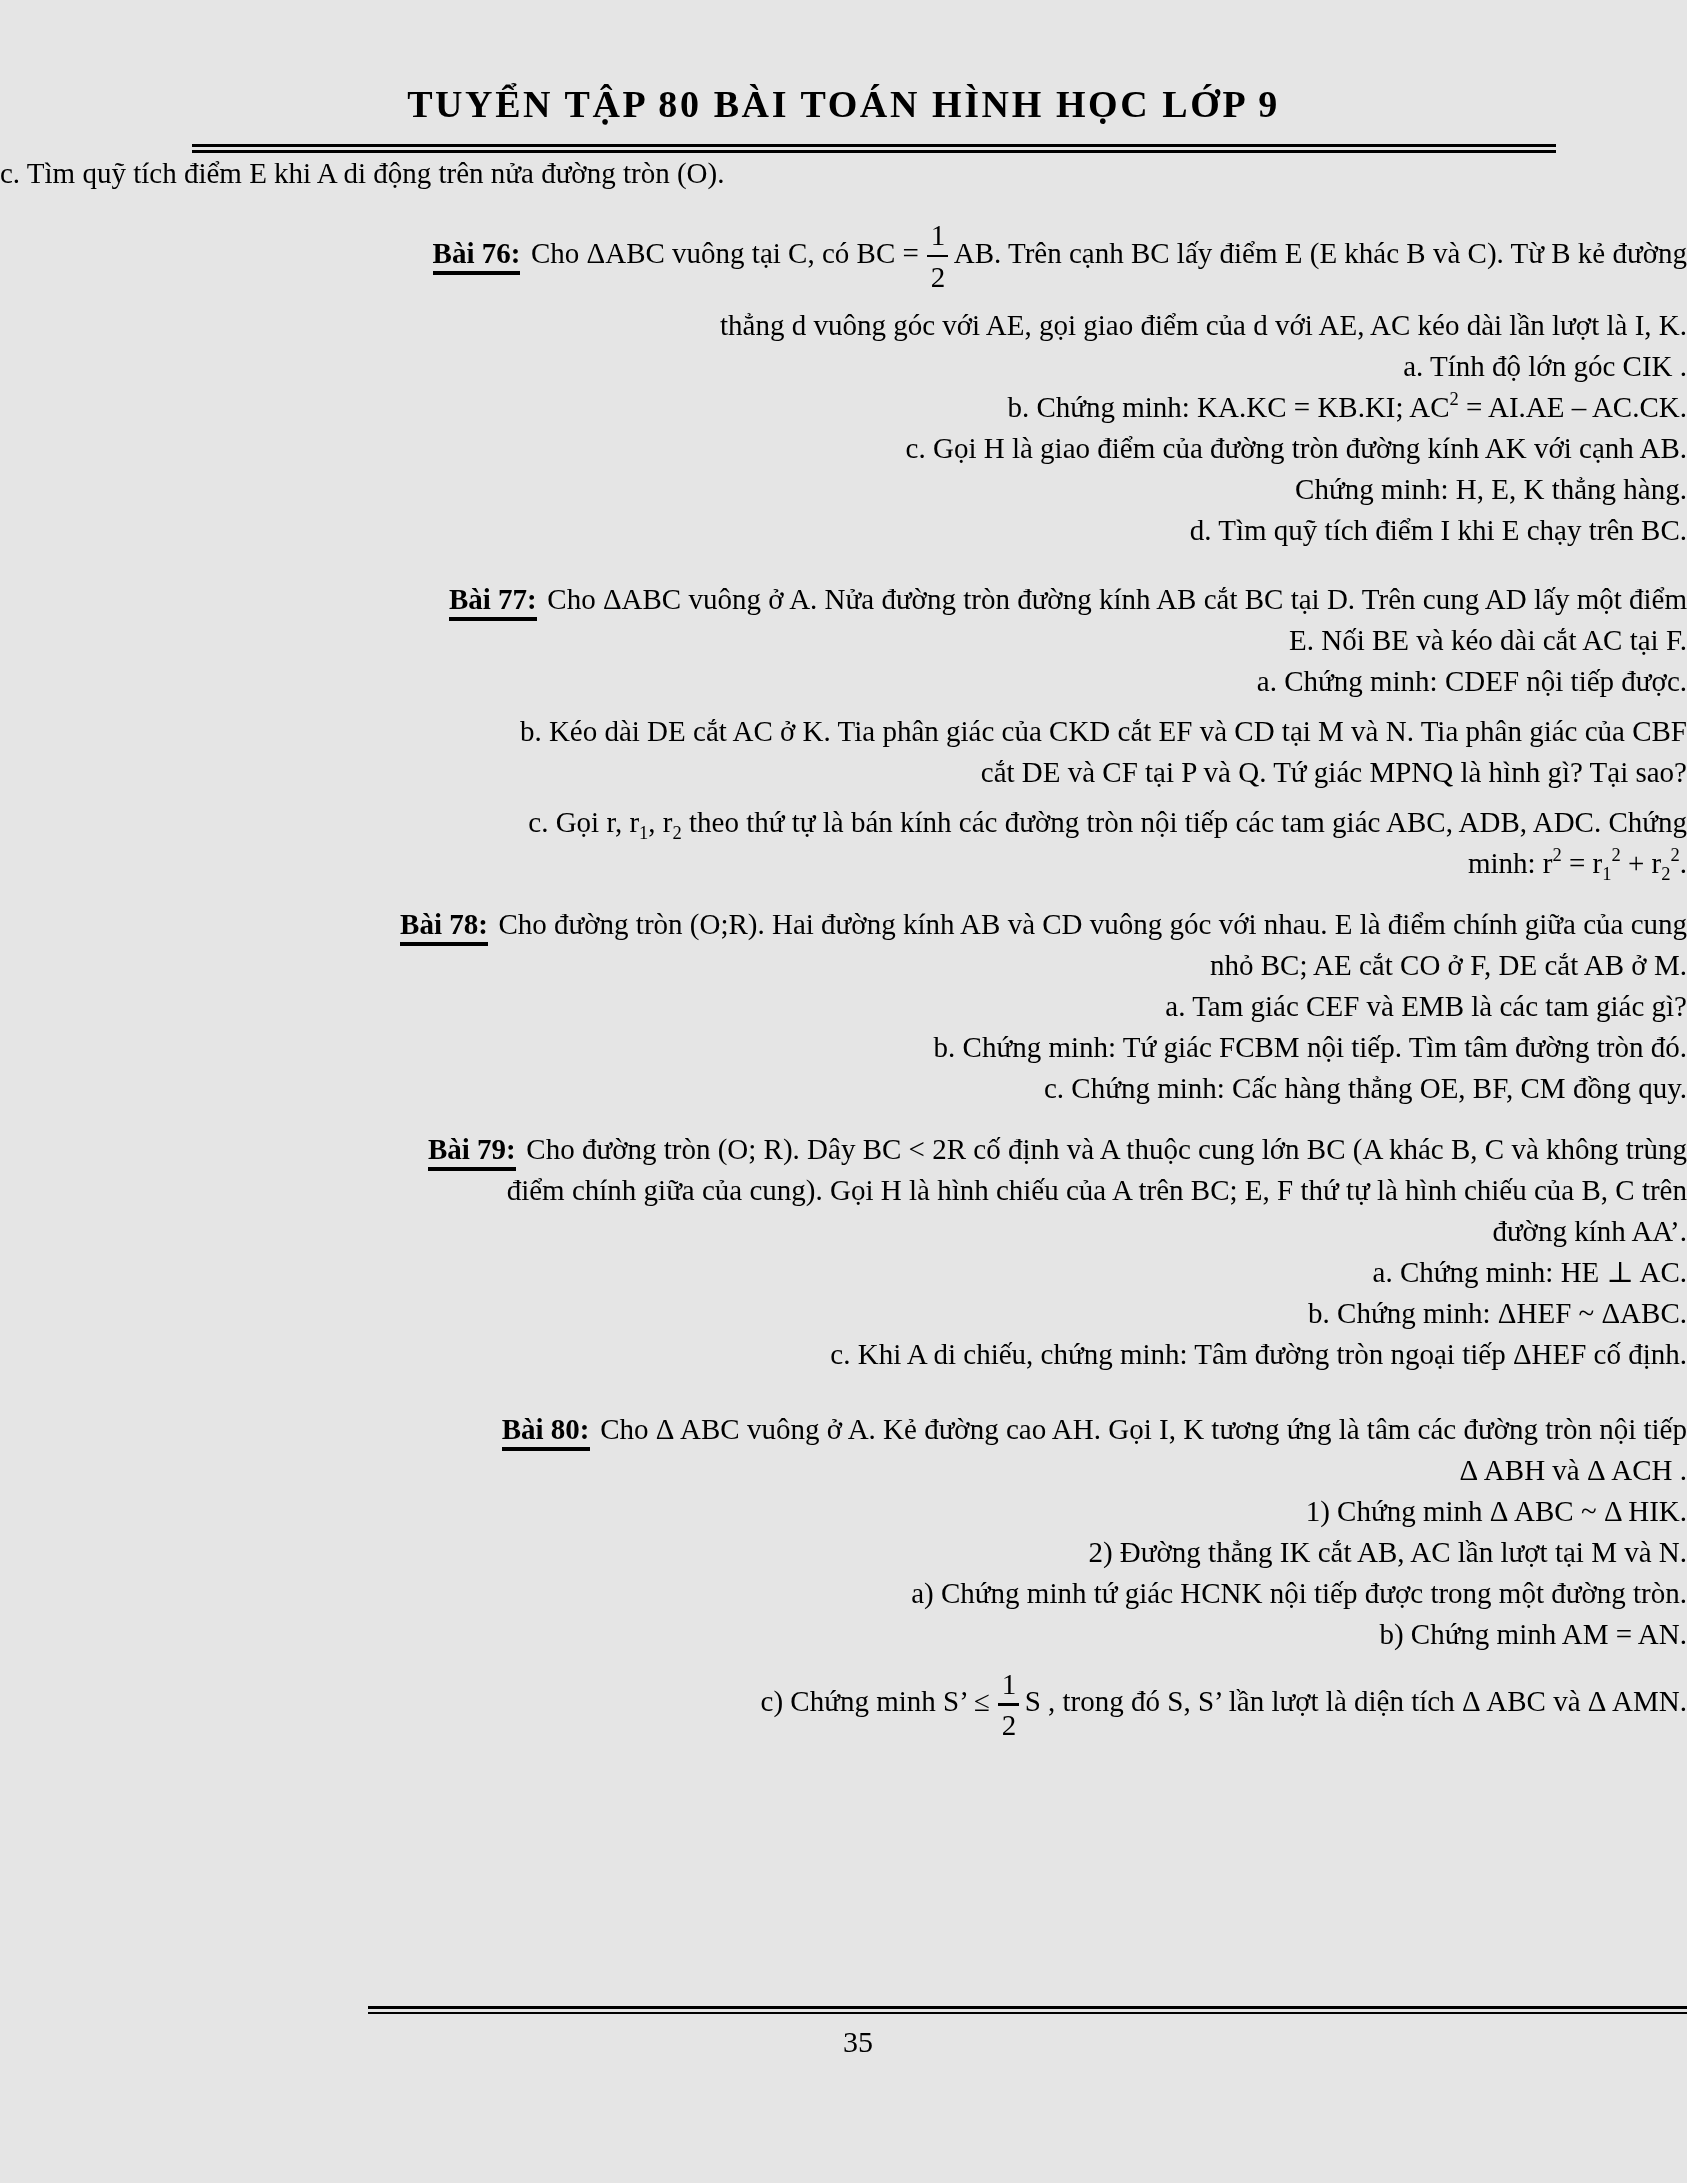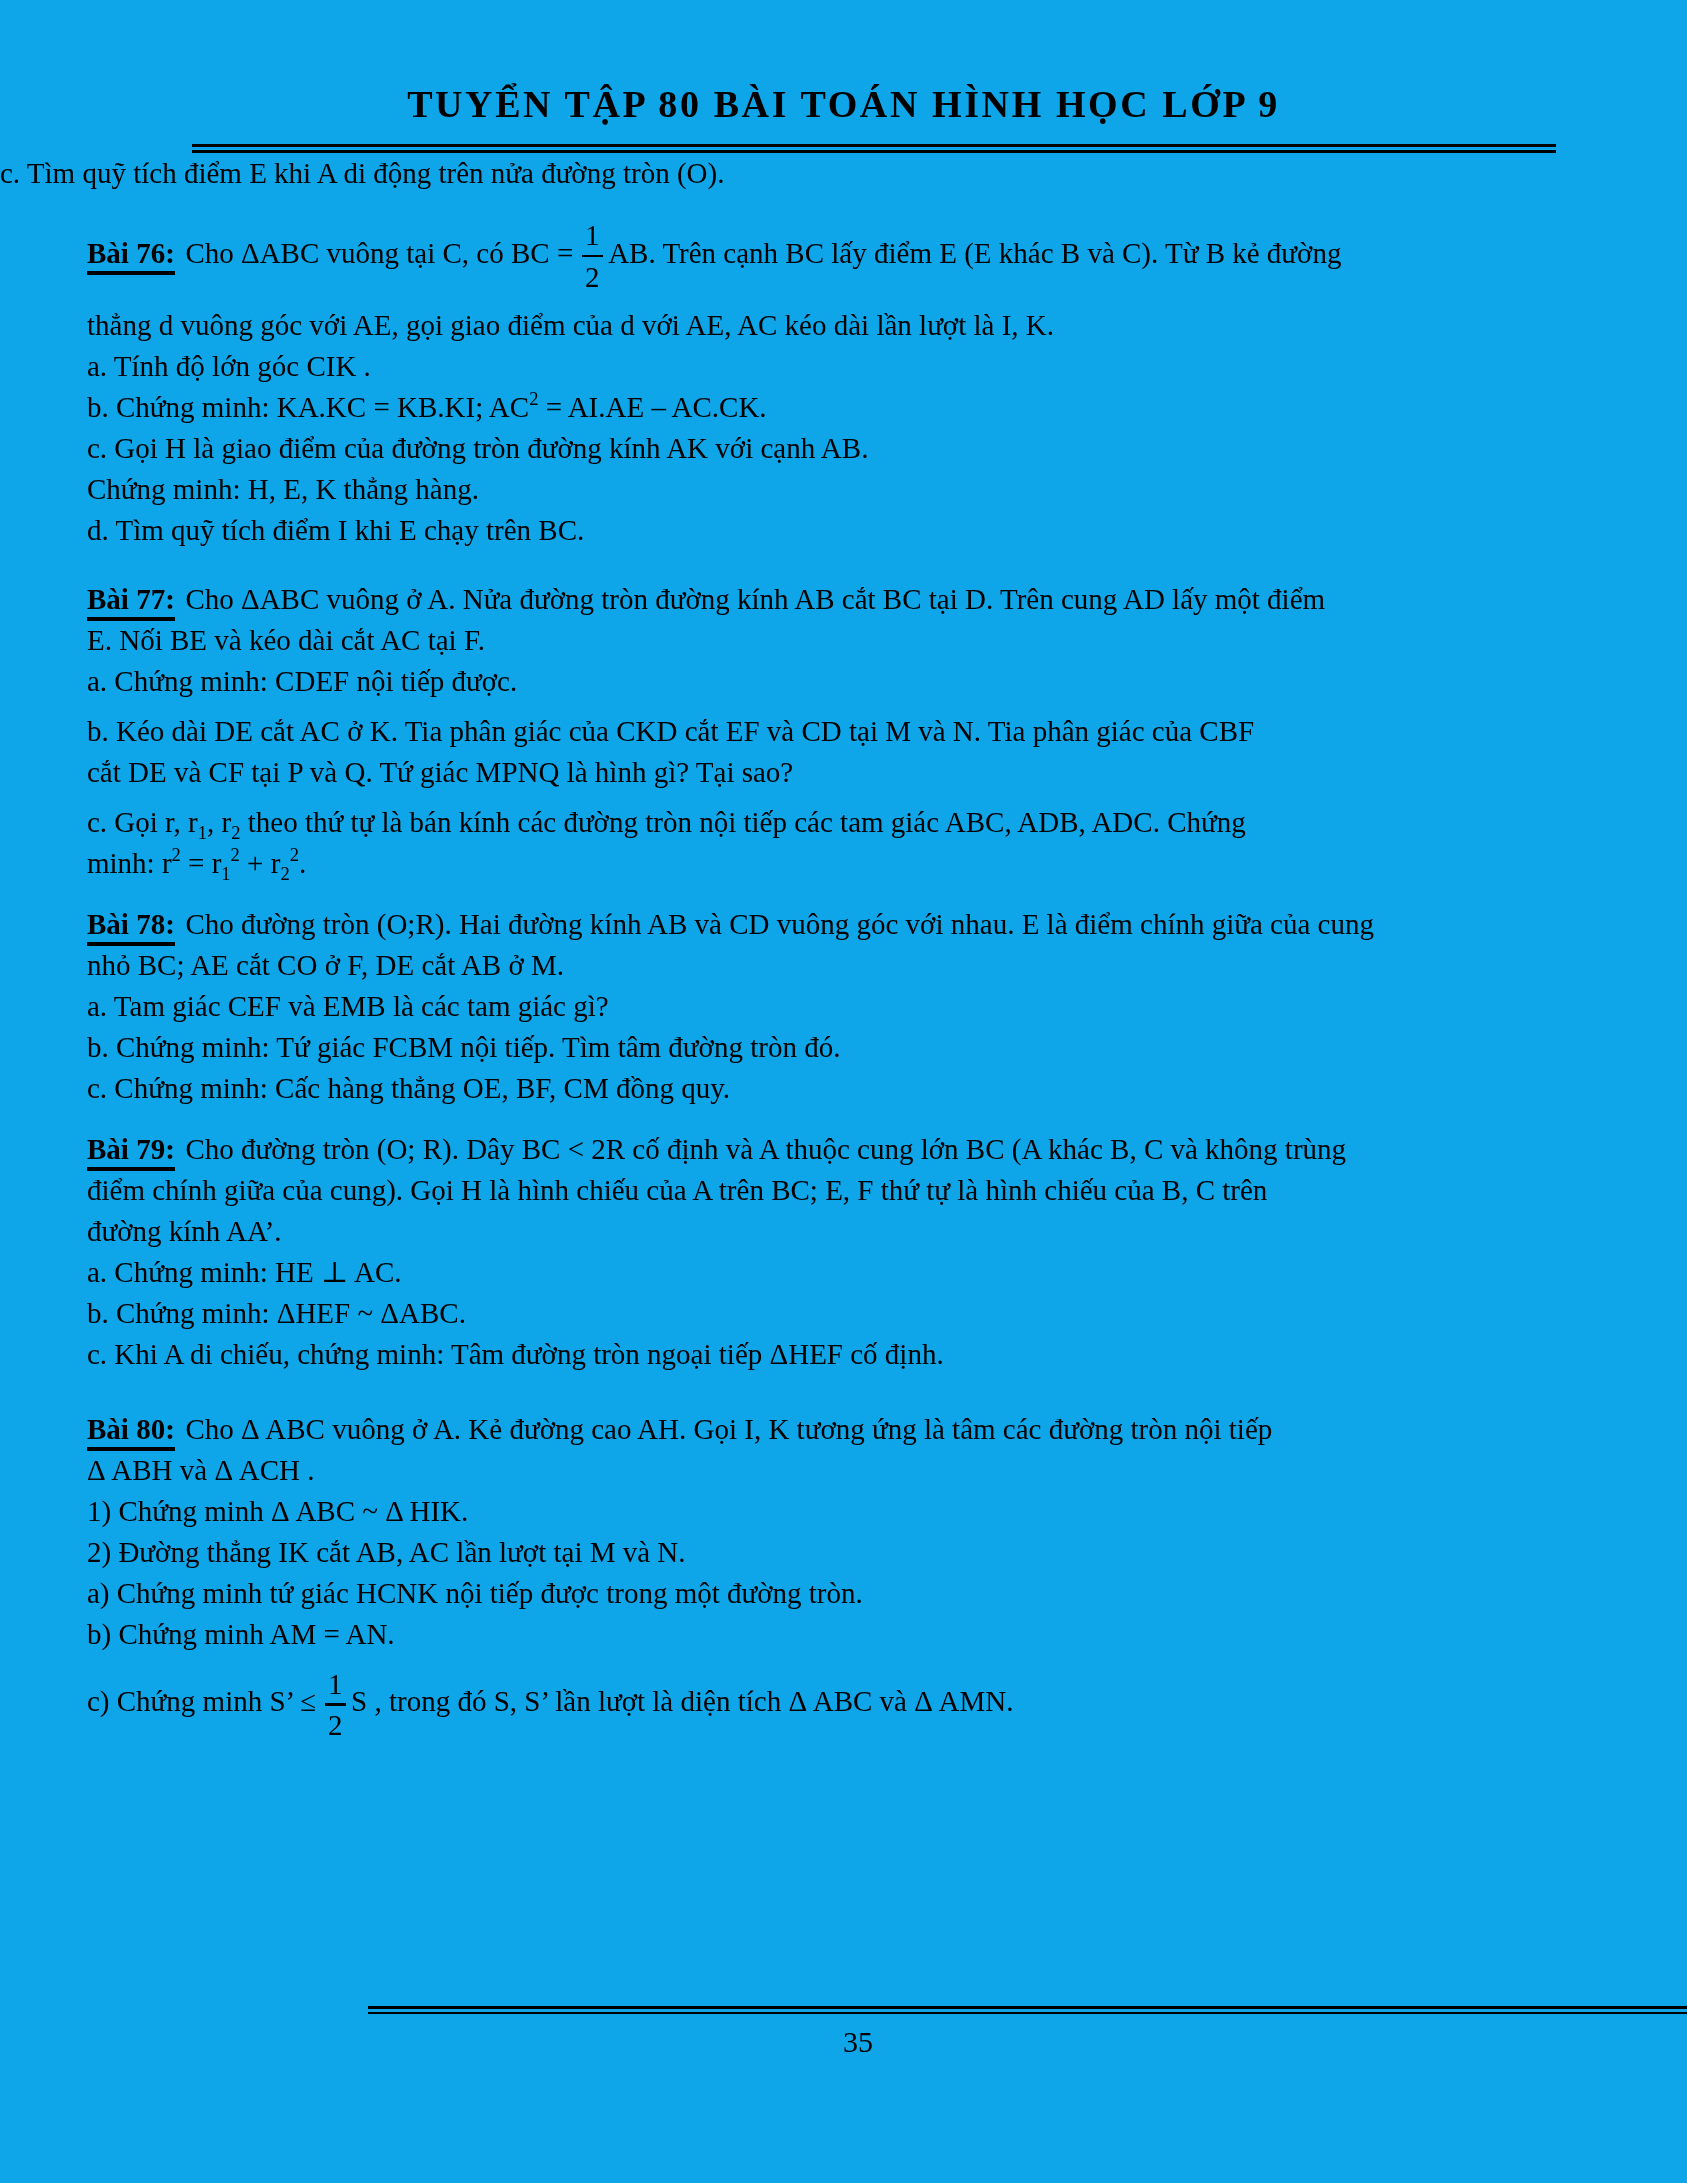--- a/index.html
+++ b/index.html
@@ -1,20 +1,20 @@
 <!DOCTYPE html>
 <html style="font-size:10.6px"><head>
 <meta charset="utf-8">
 <style>
   html,body { margin:0; padding:0; background:#888; }
   .page {
     position:relative;
     width:1687px; height:2183px;
     margin:0 auto;
-    background:#0ea5e9;
+    background:#e5e5e5;
     color:#000;
     font-family:"Liberation Serif", "DejaVu Serif", serif;
     overflow:hidden;
   }
   .title {
     padding-top:78px;
     text-align:center;
     font-weight:bold;
     font-size:38px;
     letter-spacing:2.6px;
@@ -25,21 +25,21 @@
   .drule .l1 { height:2.6px; background:#000; }
   .drule .sp { height:3.3px; }
   .drule .l2 { height:2.6px; background:#000; }
   .hdr-rule { margin-top:13.2px; }
 
   .content { font-size:29px; line-height:41px; }
   .content p { margin:0; white-space:nowrap; }
 
   .intro-line { margin:6.6px 0 0 193px; }
 
-  .problem { padding-left:87px; }
+  .problem { padding-left:87px;text-align:right; }
   .phead { margin-left:-75px; }
   .plabel {
     font-weight:bold;
     border-bottom:4.6px solid #000;
     padding-bottom:2px;
     margin-right:10.6px;
   }
   .ind { margin-left:17px; }   
   .sub { margin-left:13.2px; }   
 

